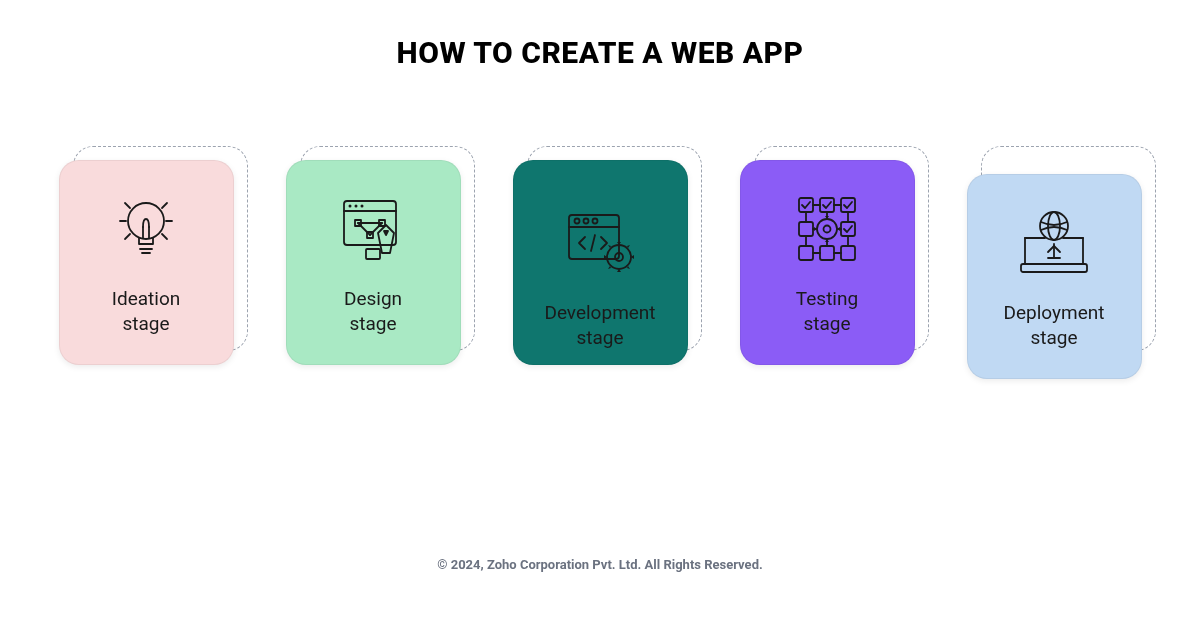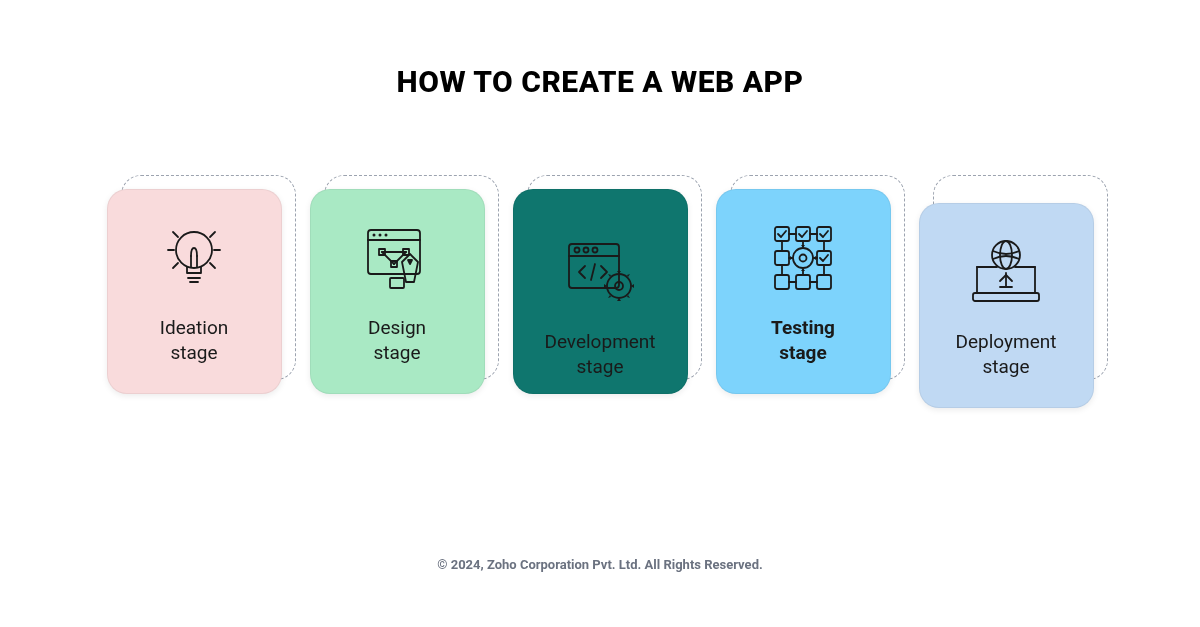--- a/index.html
+++ b/index.html
@@ -13,31 +13,31 @@
       height: 627px;
       font-family: -apple-system, BlinkMacSystemFont, "Segoe UI", Roboto, sans-serif;
       background: #ffffff;
       display: flex;
       flex-direction: column;
       align-items: center;
       position: relative;
     }
     
     .title {
-      margin-top: 64px;
+      margin-top: 35px;
       font-size: 30px;
       font-weight: 800;
       letter-spacing: 0.5px;
       color: #000000;
       text-align: center;
     }
     
     .stages-container {
       display: flex;
-      gap: 28px;
+      gap: 52px;
       margin-top: 90px;
       justify-content: center;
       position: relative;
     }
     
     .stage-wrapper {
       position: relative;
     }
     
     .dashed-frame {
@@ -58,21 +58,21 @@
       display: flex;
       flex-direction: column;
       align-items: center;
       box-shadow: 0 2px 6px rgba(0,0,0,0.08);
       border: 1px solid rgba(0,0,0,0.05);
     }
     
     .stage-card.pink { background: #f9dbdc; }
     .stage-card.green { background: #a9e9c4; }
     .stage-card.lavender { background: #0f766e; justify-content: center; }
-    .stage-card.yellow { background: #7dd3fc; font-weight: bold; }
+    .stage-card.yellow { background: #8b5cf6; }
     .stage-card.blue { background: #c0d9f3; margin-top: 14px; }
     
     .icon-container {
       margin-top: 28px;
       height: 80px;
       width: 100px;
       display: flex;
       align-items: center;
       justify-content: center;
     }

